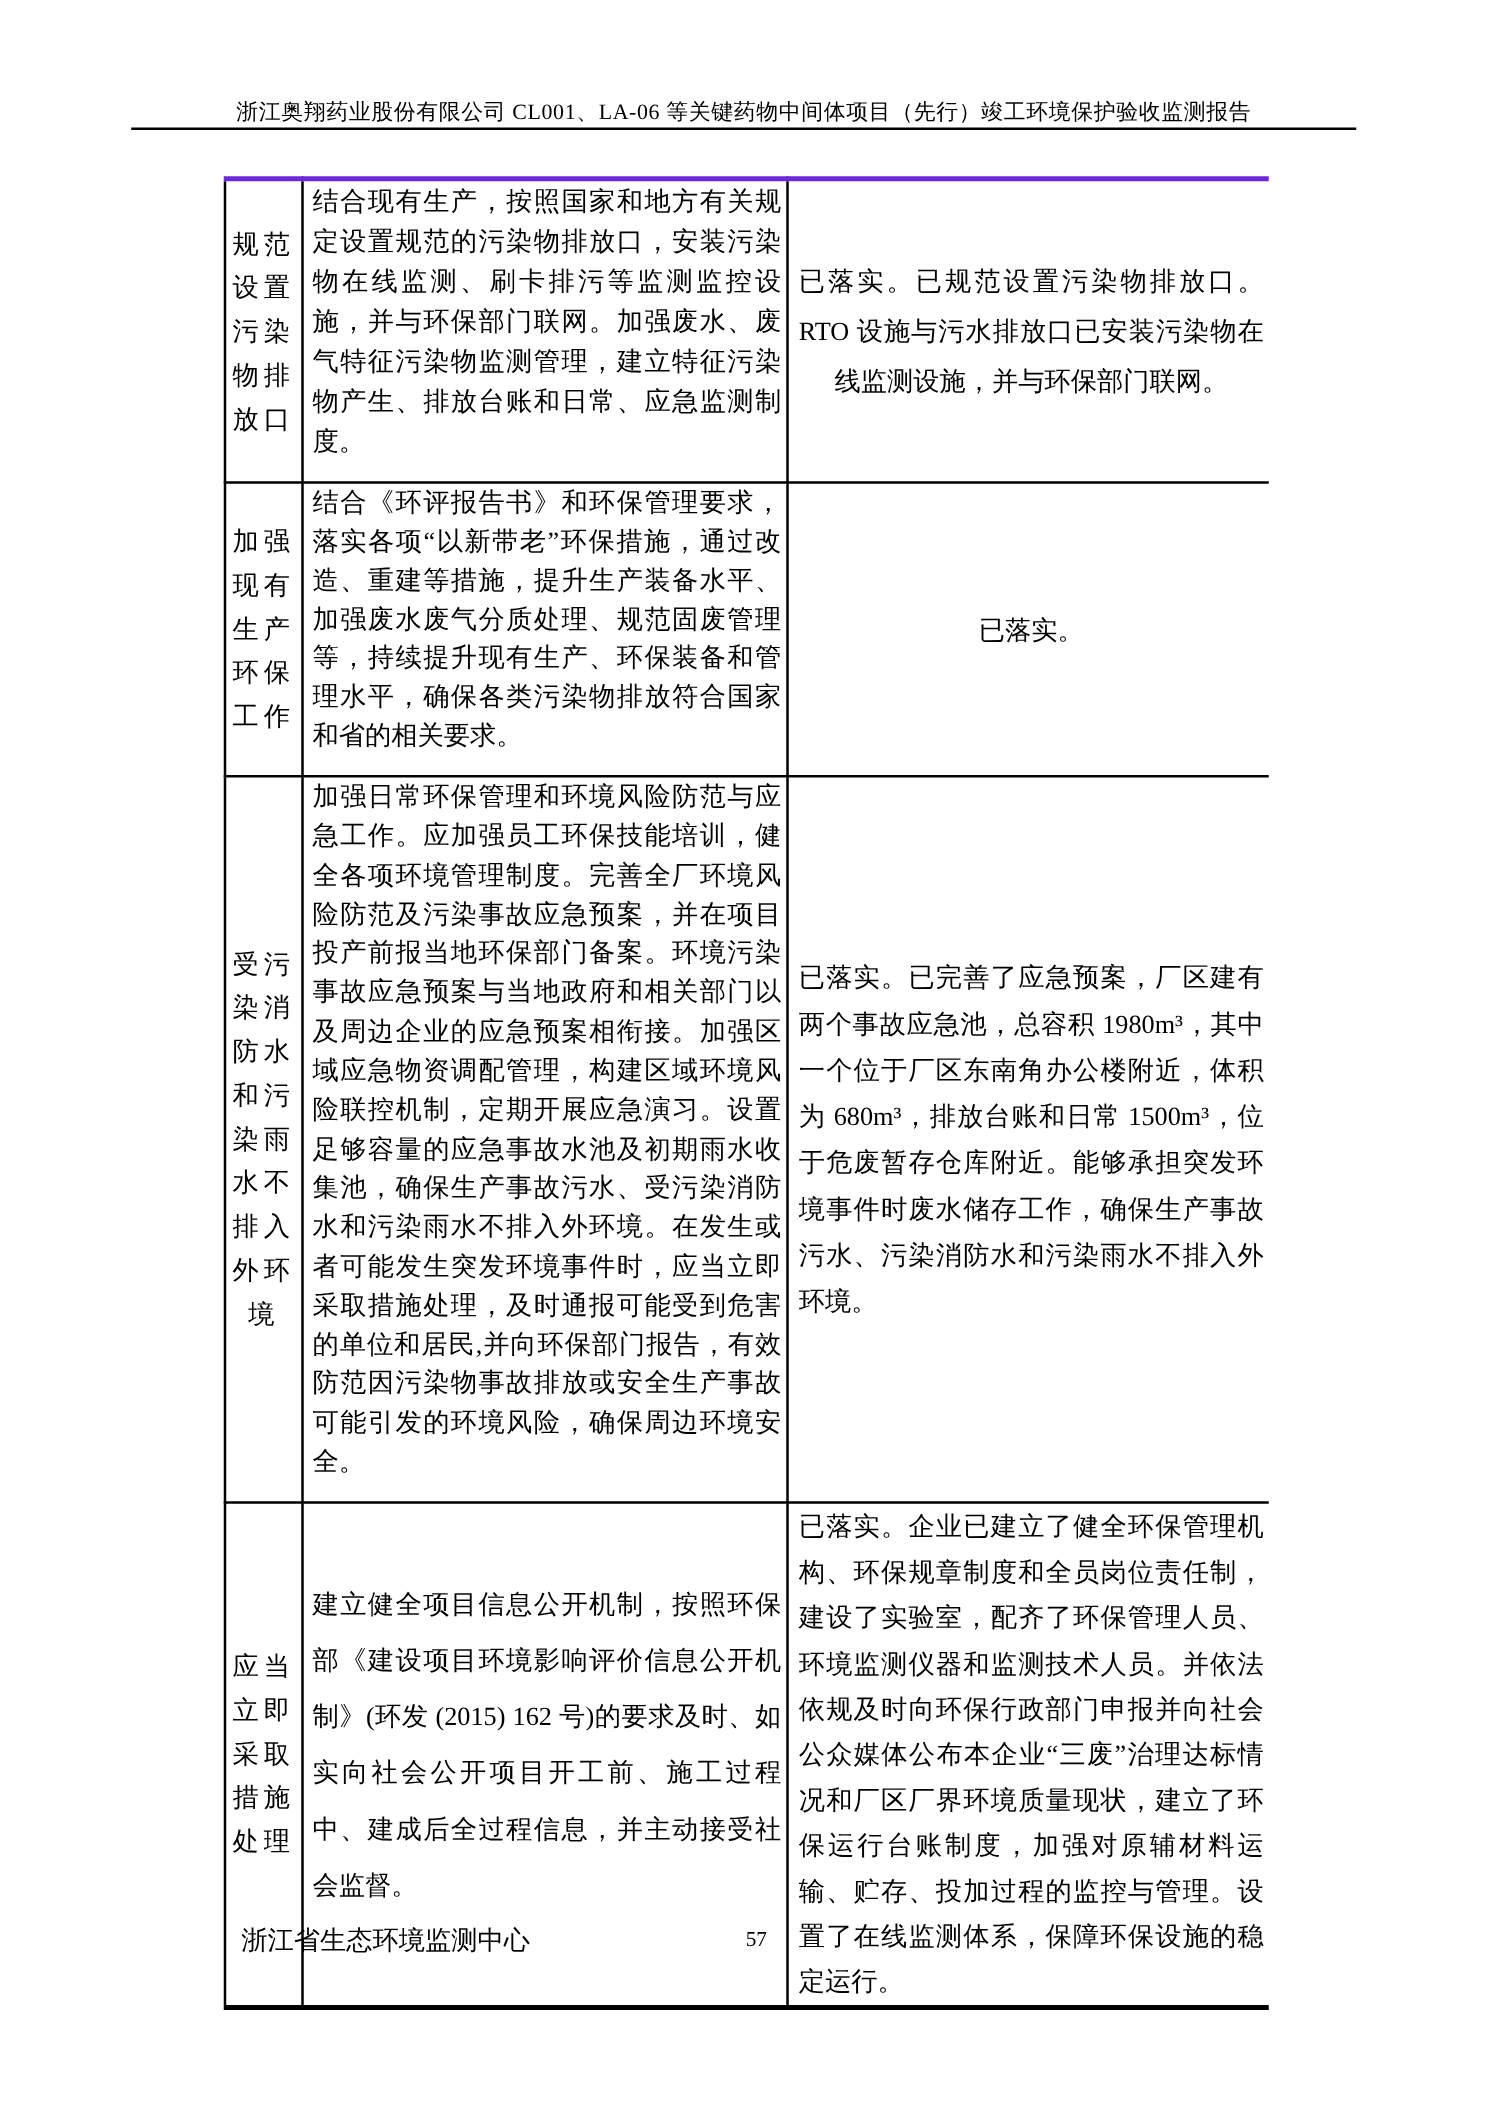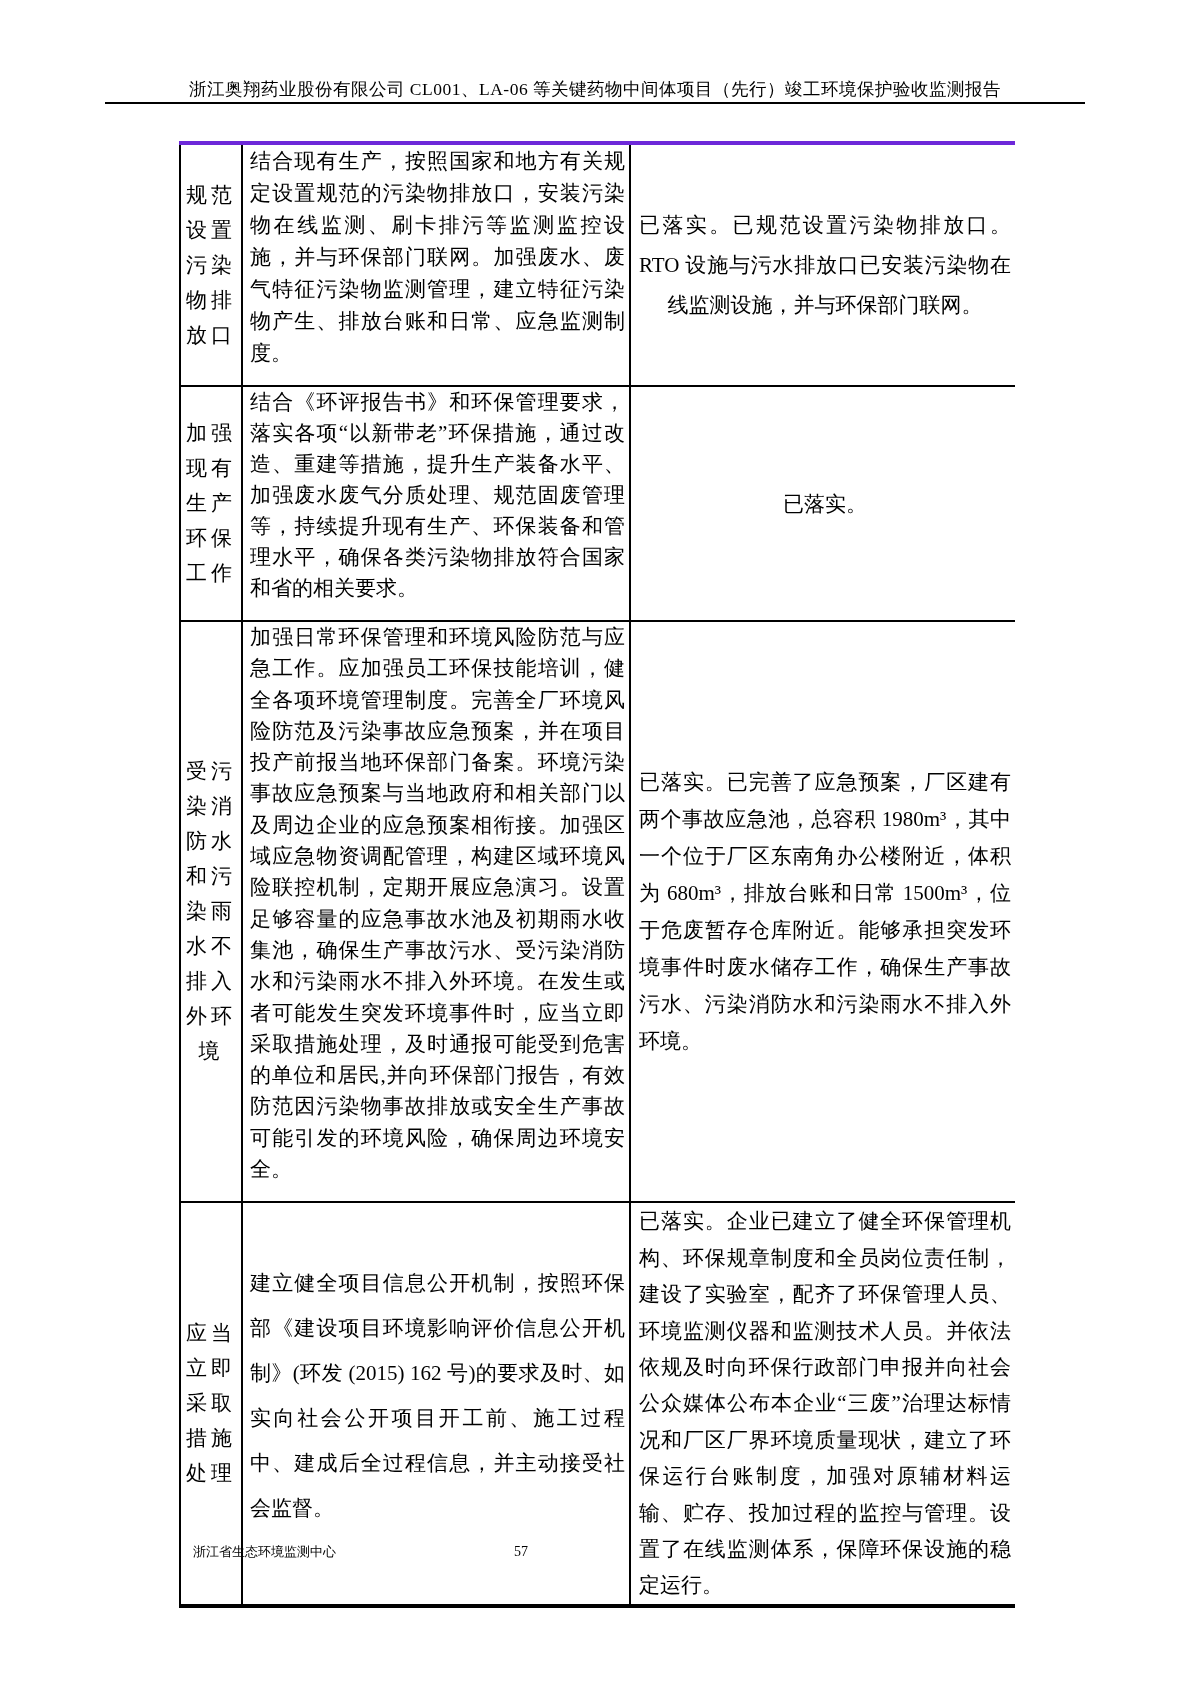--- a/index.html
+++ b/index.html
@@ -36,25 +36,25 @@
   .r1 .cell-req{line-height:32px;}
   .r2 .cell-req{line-height:31px;}
   .r3 .cell-req{line-height:31.3px;}
   .r4 .cell-req{line-height:45px;}
   .r1 .cell-status{line-height:40px;text-align:justify;text-align-last:center;}
   .r2 .cell-status{line-height:38px;text-align:center;}
   .r3 .cell-status{line-height:37px;text-align:justify;}
   .r4 .cell-status{line-height:36.4px;text-align:justify;}
   .status-bold{font-weight:normal;}
   .footer-org{
-    position:absolute;top:1541px;left:193px;font-size:13px;line-height:22px;
+    position:absolute;top:1541px;left:193px;font-size:21px;line-height:22px;
   }
   .footer-page{
-    position:absolute;top:1541px;left:514px;width:60px;text-align:left;
-    font-size:14px;line-height:22px;
+    position:absolute;top:1541px;left:575px;width:60px;text-align:center;
+    font-size:17px;line-height:22px;
   }
 </style>
 </head>
 <body>
 
 <div class="header-title">浙江奥翔药业股份有限公司 CL001、LA-06 等关键药物中间体项目（先行）竣工环境保护验收监测报告</div>
 <div class="header-rule"></div>
 
 <table class="doc-table">
   <colgroup>

